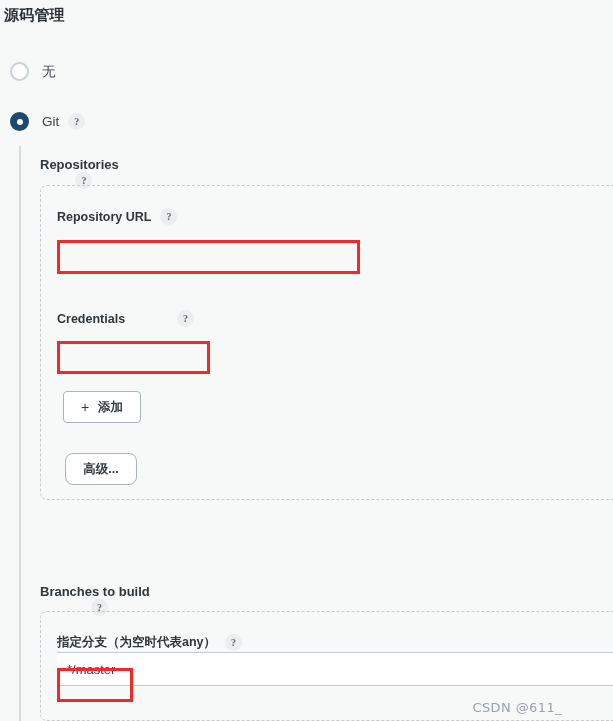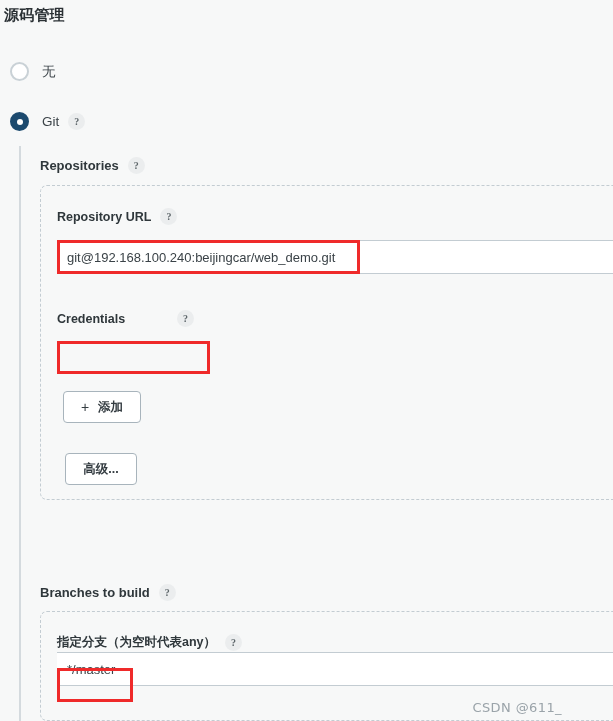--- a/index.html
+++ b/index.html
@@ -101,20 +101,21 @@
 
   
   .group-label {
     position: absolute;
     display: flex;
     align-items: center;
     font-size: 13px;
     font-weight: bold;
     color: #2f373b;
     white-space: nowrap;
+    flex-direction: column;
   }
 
   
   .dashed-panel {
     position: absolute;
     border: 1.5px dashed #c3ccd2;
     border-right: none;
     border-radius: 7px 0 0 7px;
     box-sizing: border-box;
     background: transparent;
@@ -215,35 +216,34 @@
     <span>Repositories</span>
     <span class="help">?</span>
   </div>
 
   <div class="dashed-panel" style="left:40px; top:185px; width:600px; height:315px;"></div>
 
   <div class="field-label" style="left:57px; top:208px;">
     <span>Repository URL</span>
     <span class="help">?</span>
   </div>
-  <input class="field-input" style="left: 57px; top: 240px; width: 556px; height: 34px;" value="git@192.168.100.240:beijingcar/web_demo.git">
   <div class="annot" style="left:57px; top:240px; width:303px; height:34px;"></div>
 
   <div class="field-label" style="left:57px; top:310px;gap:43px;">
     <span>Credentials</span>
     <span class="help">?</span>
   </div>
   <div class="annot" style="left:57px; top:341px; width:153px; height:33px;"></div>
 
   <div class="btn" style="left:63px; top:391px; width:78px; height:32px;">
     <span class="plus">+</span>
     <span>添加</span>
   </div>
 
-  <div class="btn" style="left:65px; top:453px; width:72px; height:32px;">
+  <div class="btn" style="left:65px; top:453px; width:72px; height:32px;border-radius:8px;">
     <span>高级...</span>
   </div>
 
 
   <div class="group-label" style="left:40px; top:584px;">
     <span>Branches to build</span>
     <span class="help">?</span>
   </div>
 
   <div class="dashed-panel" style="left:40px; top:611px; width:600px; height:110px;"></div>

